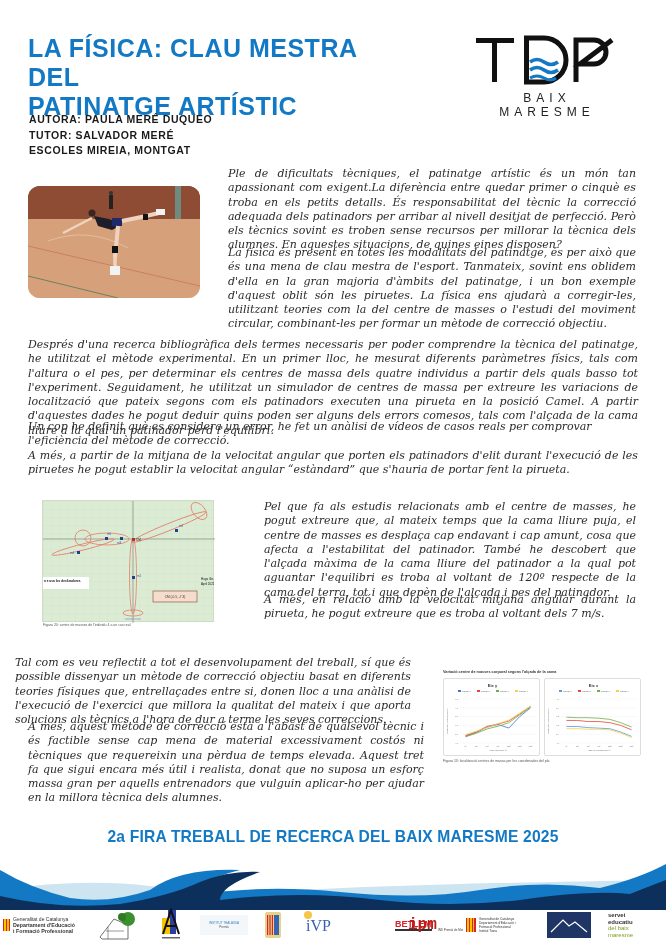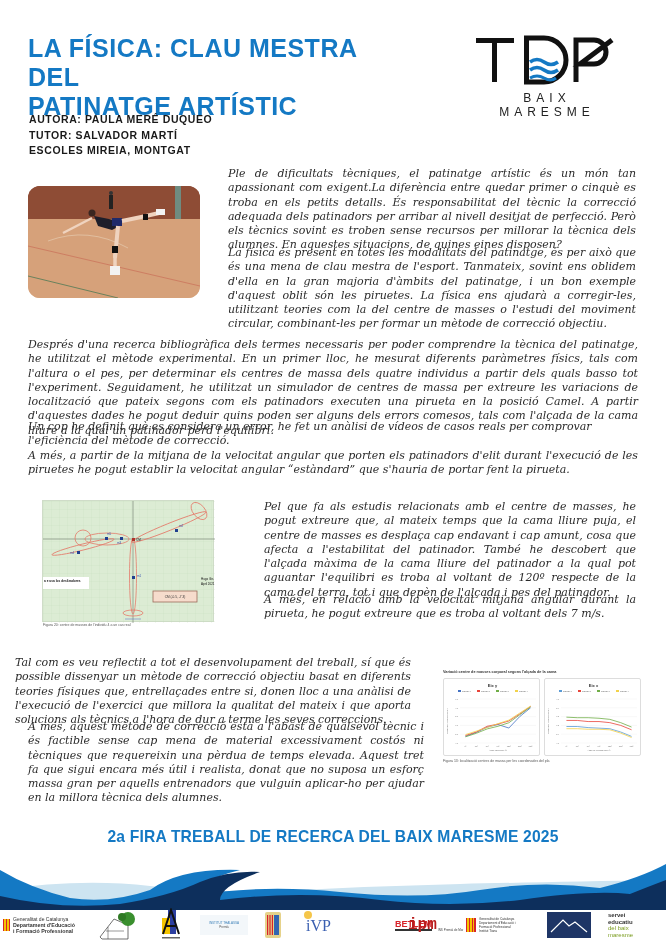--- a/index.html
+++ b/index.html
@@ -69,21 +69,21 @@
 </head>
 <body>
 
 <div class="title">
   <div>La física: clau mestra del</div>
   <div>patinatge artístic</div>
 </div>
 
 <div class="authors">
   <div>AUTORA: PAULA MERÉ DUQUEO</div>
-  <div>TUTOR: SALVADOR MARTÍ</div>
+  <div>TUTOR: SALVADOR MERÉ</div>
   <div>ESCOLES MIREIA, MONTGAT</div>
 </div>
 
 <div class="logo">
   <svg width="150" height="60" viewBox="0 0 150 60">
 
     <rect x="4" y="8" width="38" height="5" fill="#111"></rect>
     <rect x="20" y="8" width="5" height="44" fill="#111"></rect>
 
     <path d="M52 8 H72 A22 22 0 0 1 72 52 H52" fill="none" stroke="#111" stroke-width="5"></path>

